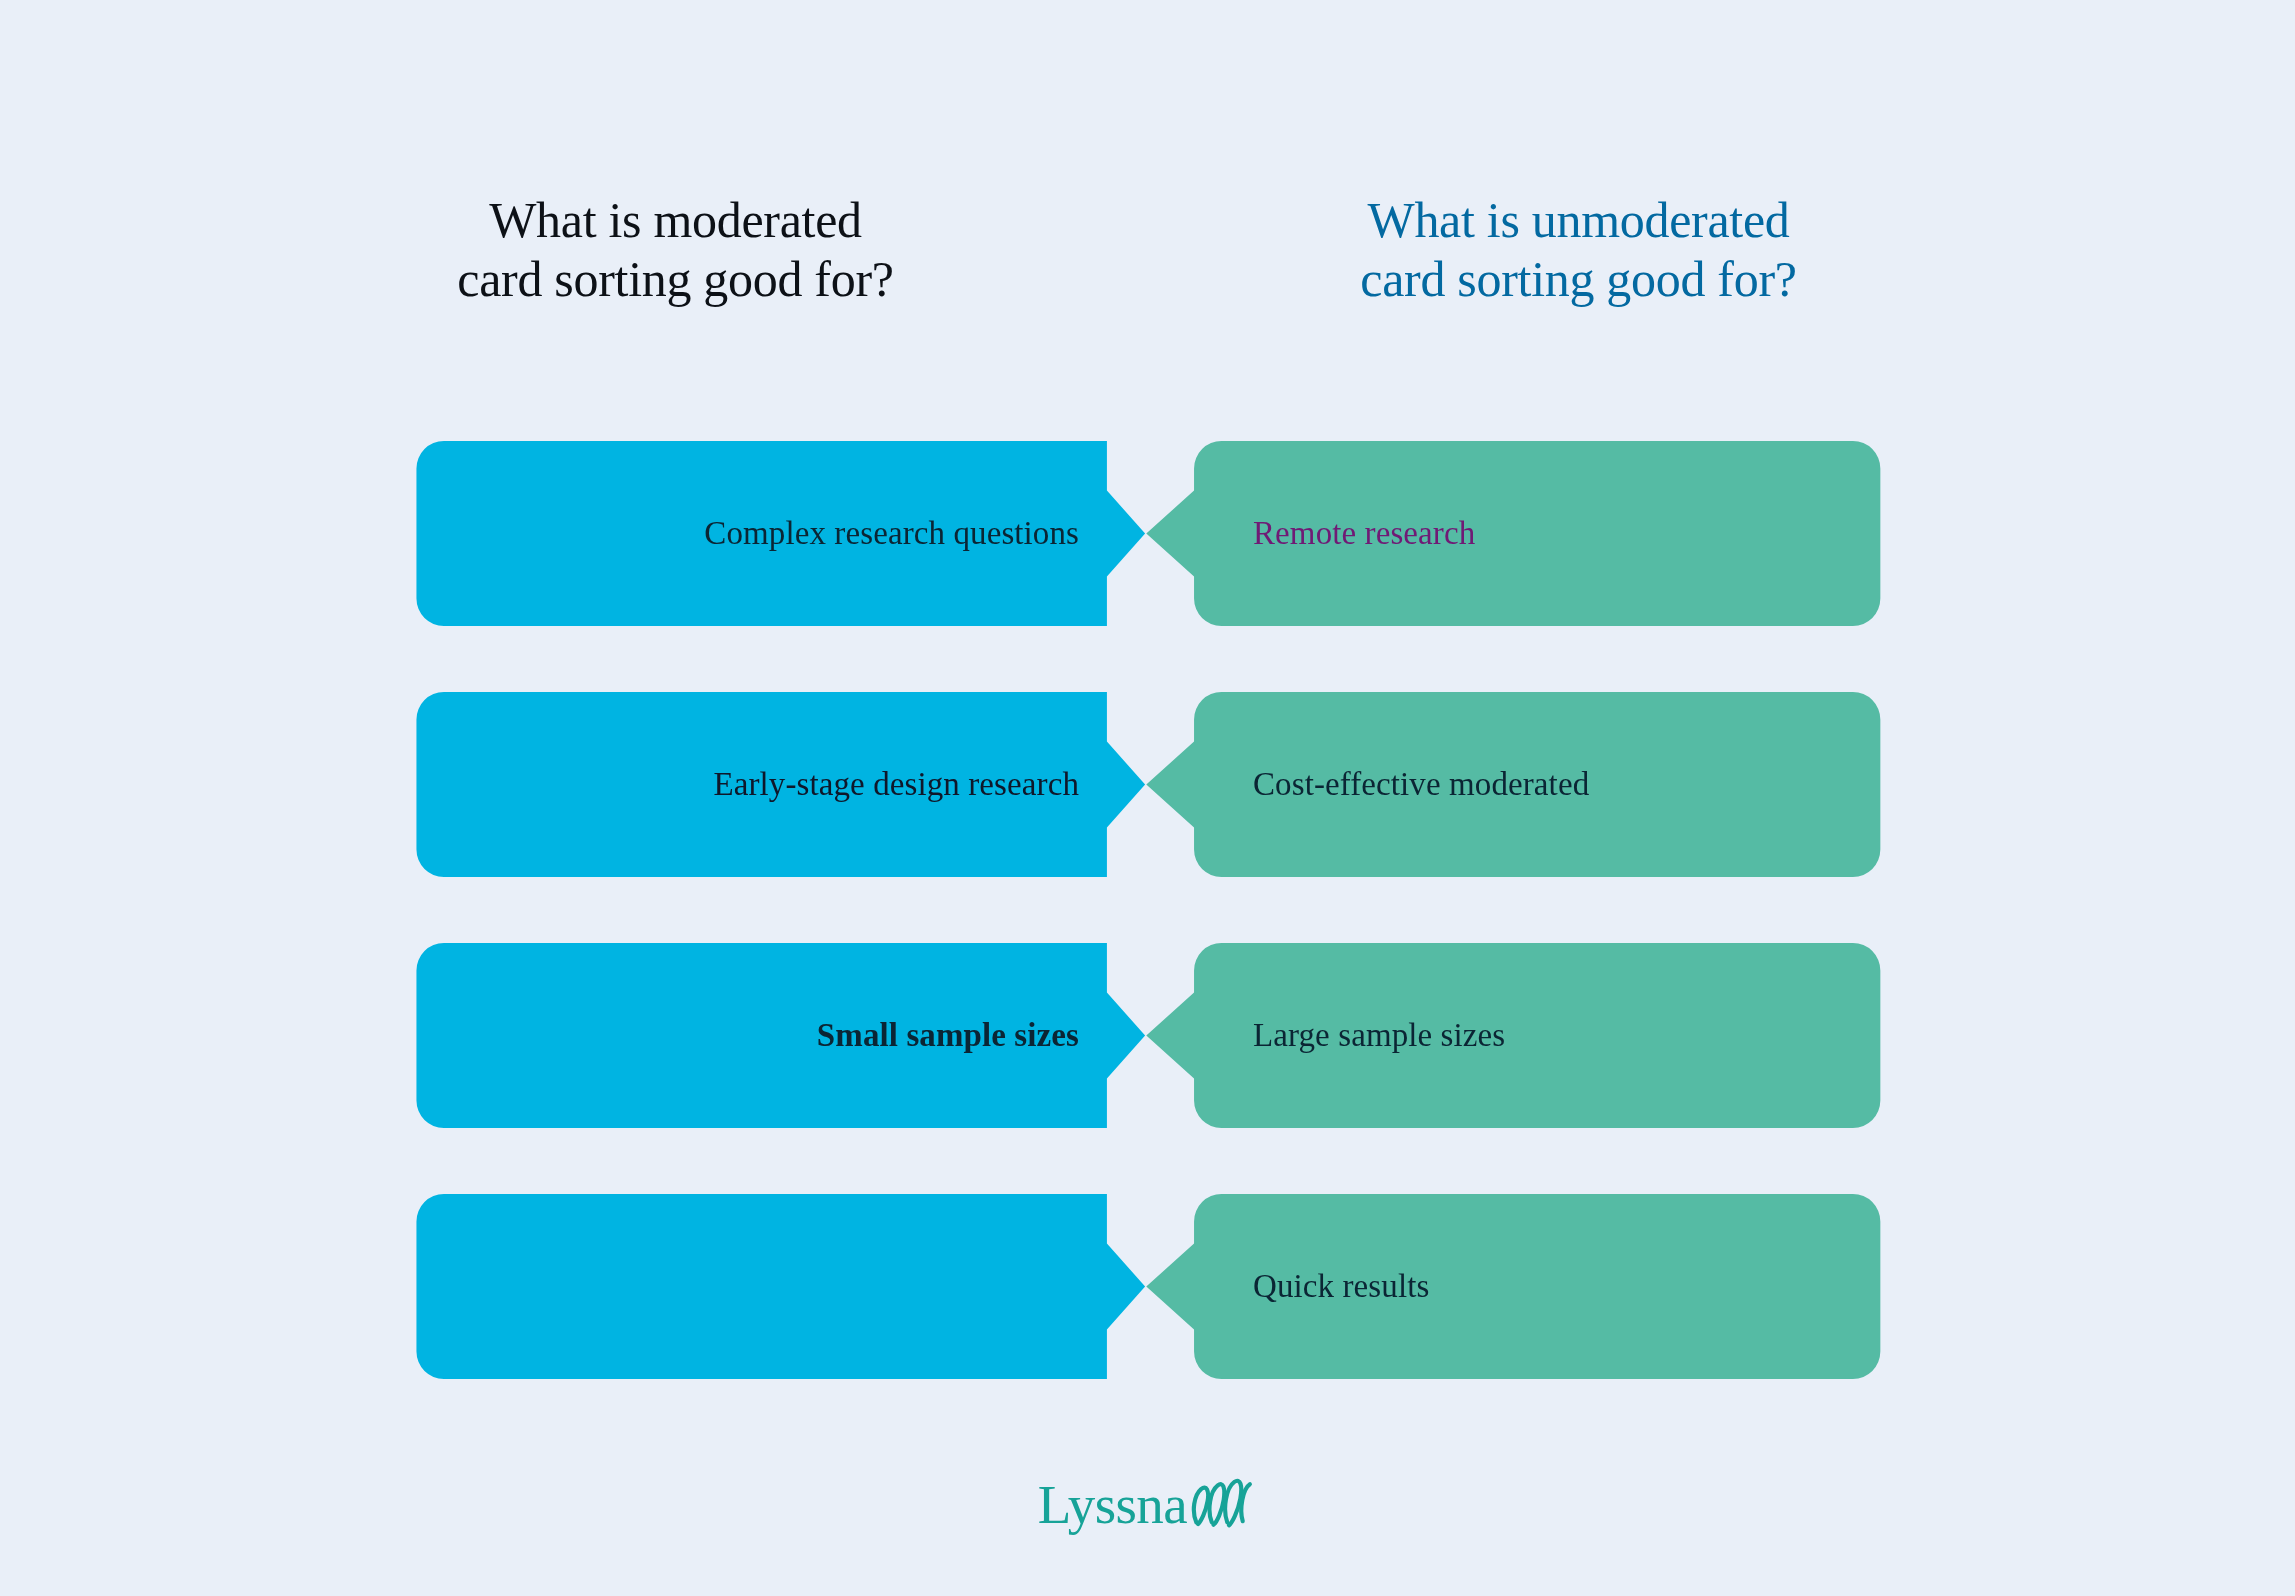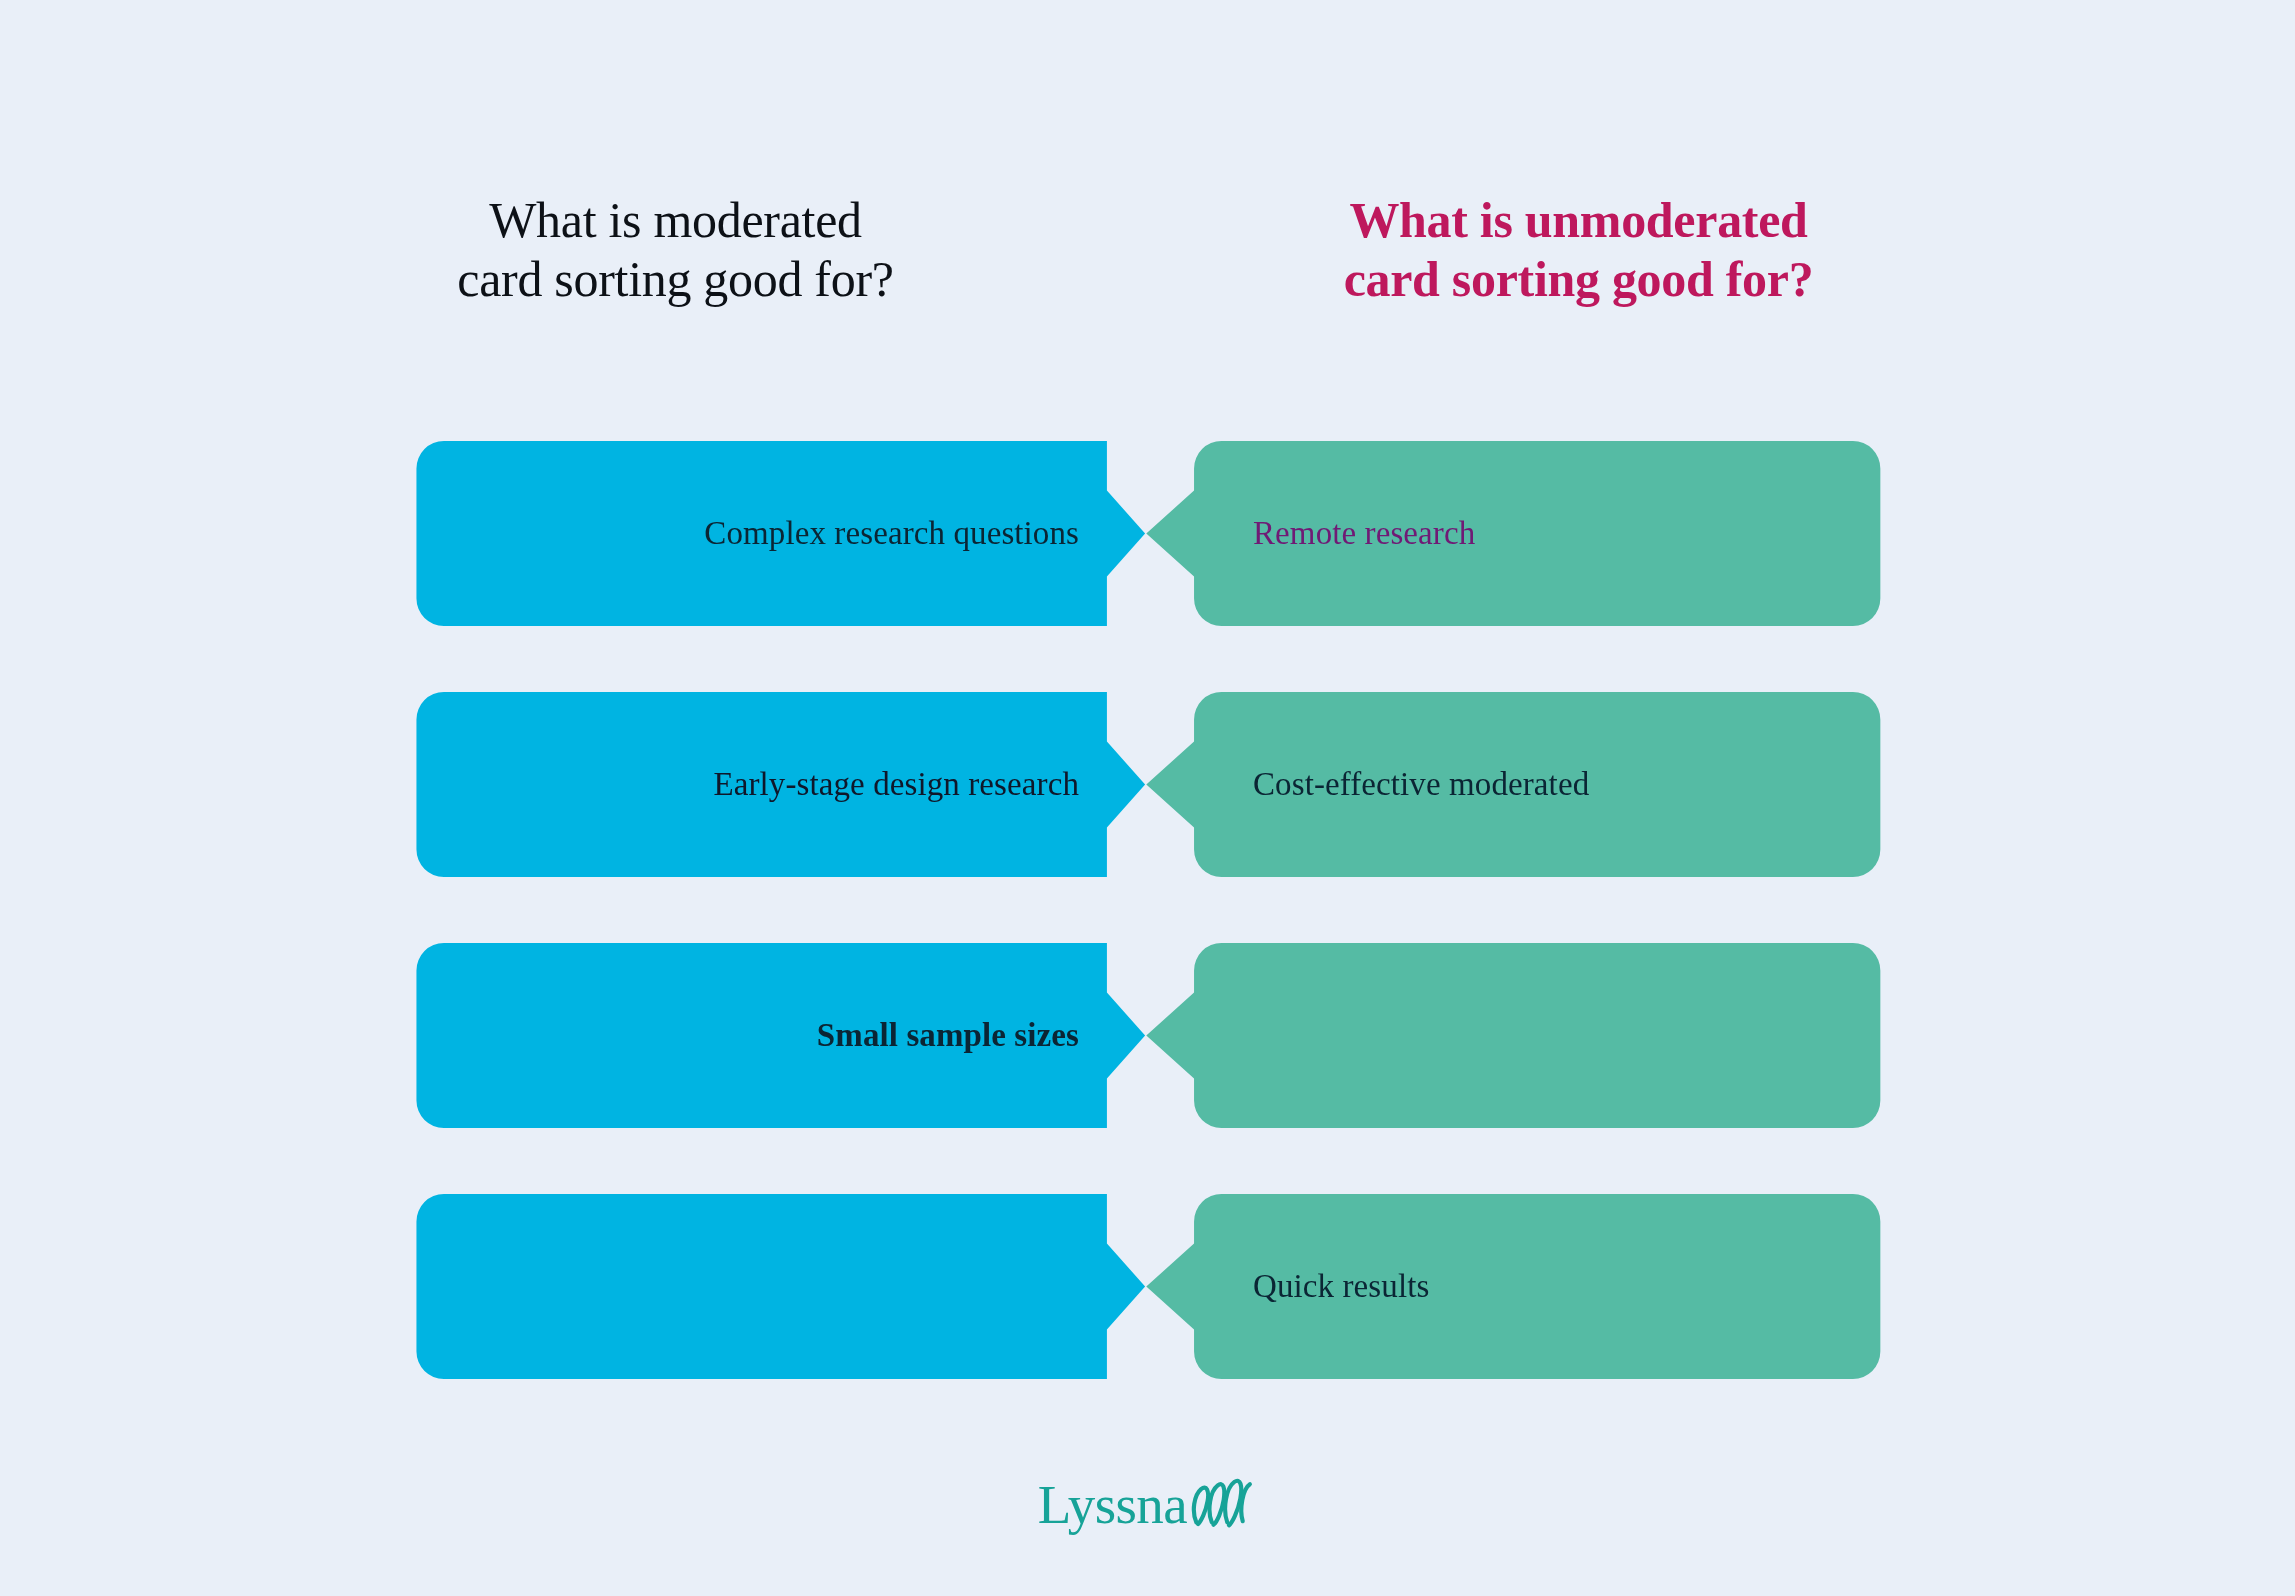--- a/index.html
+++ b/index.html
@@ -118,21 +118,21 @@
   }
 </style>
 </head>
 <body style="background: rgb(233, 239, 248);">
 
 <div id="stage">
 
   <div class="heading" id="heading-left" style="color: rgb(13, 17, 23);">What is moderated
 card sorting good for?</div>
 
-  <div class="heading" id="heading-right" style="color: #be185d; font-weight: bold;">What is unmoderated
+  <div class="heading" id="heading-right" style="color: #0369a1;">What is unmoderated
 card sorting good for?</div>
 
   <div class="rows" id="rows-container">
       <div class="row" style="top: 441px;">
         <svg class="row-shape" viewBox="0 0 3840 310" width="2295" height="185">
           <path d="M 741 0 H 1852 V 83 L 1916 155 L 1852 227 V 310 H 741 A 46 46 0 0 1 695 264 V 46 A 46 46 0 0 1 741 0 Z" fill="#00b4e2"></path>
           <path d="M 2044 0 H 3102 A 46 46 0 0 1 3148 46 V 264 A 46 46 0 0 1 3102 310 H 2044 A 46 46 0 0 1 1998 264 V 227 L 1918 155 L 1998 83 V 46 A 46 46 0 0 1 2044 0 Z" fill="#55bba4"></path>
         </svg>
         <div class="card-label left" style="color: rgb(11, 37, 52);">Complex research questions</div>
         <div class="card-label right" style="color: #701a75;">Remote research</div>
@@ -144,20 +144,21 @@
         </svg>
         <div class="card-label left" style="color: #0f172a;">Early-stage design research</div>
         <div class="card-label right" style="color: rgb(11, 37, 52);">Cost-effective moderated</div>
       </div>
       <div class="row" style="top: 943px;">
         <svg class="row-shape" viewBox="0 0 3840 310" width="2295" height="185">
           <path d="M 741 0 H 1852 V 83 L 1916 155 L 1852 227 V 310 H 741 A 46 46 0 0 1 695 264 V 46 A 46 46 0 0 1 741 0 Z" fill="#00b4e2"></path>
           <path d="M 2044 0 H 3102 A 46 46 0 0 1 3148 46 V 264 A 46 46 0 0 1 3102 310 H 2044 A 46 46 0 0 1 1998 264 V 227 L 1918 155 L 1998 83 V 46 A 46 46 0 0 1 2044 0 Z" fill="#55bba4"></path>
         </svg>
         <div class="card-label left" style="color: rgb(11, 37, 52); font-weight: bold;">Small sample sizes</div>
+        <div class="card-label right" style="color: rgb(11, 37, 52);">Large sample sizes</div>
       </div>
       <div class="row" style="top: 1194px;">
         <svg class="row-shape" viewBox="0 0 3840 310" width="2295" height="185">
           <path d="M 741 0 H 1852 V 83 L 1916 155 L 1852 227 V 310 H 741 A 46 46 0 0 1 695 264 V 46 A 46 46 0 0 1 741 0 Z" fill="#00b4e2"></path>
           <path d="M 2044 0 H 3102 A 46 46 0 0 1 3148 46 V 264 A 46 46 0 0 1 3102 310 H 2044 A 46 46 0 0 1 1998 264 V 227 L 1918 155 L 1998 83 V 46 A 46 46 0 0 1 2044 0 Z" fill="#55bba4"></path>
         </svg>
         <div class="card-label right" style="color: rgb(11, 37, 52);">Quick results</div>
       </div>
     </div>
 

